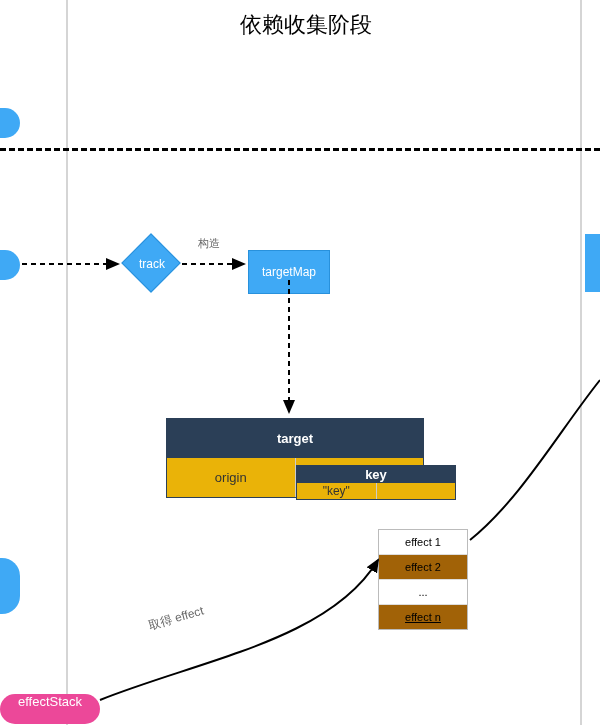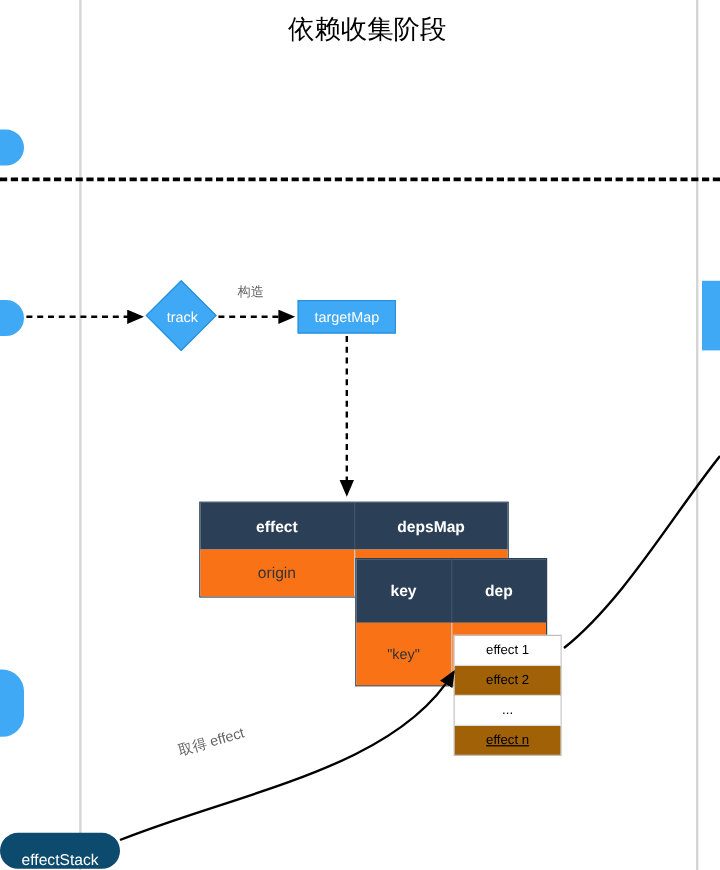--- a/index.html
+++ b/index.html
@@ -66,21 +66,21 @@
   }
   .rect-btn {
     position: absolute;
     background: #3fa9f5;
     color: #fff;
     font-size: 12px;
     display: flex;
     align-items: center;
     justify-content: center;
     border: 1px solid #2891dc;
-    height: 28px;
+    height: 44px;
   }
   .targetmap { left: 248px; top: 250px; width: 82px; }
   .small-label {
     position: absolute;
     font-size: 11px;
     color: #666;
   }
   .construct-label { left: 198px; top: 236px; }
   .get-effect-label { left: 148px; top: 610px; transform: rotate(-16deg); font-size: 12px; font-family: Arial; }
 
@@ -101,25 +101,25 @@
     font-weight: 700;
   }
   .tbl-head > div, .tbl-body > div {
     flex: 1;
     text-align: center;
     padding: 8px 6px;
     border-right: 1px solid #40536b;
   }
   .tbl-head > div:last-child, .tbl-body > div:last-child { border-right: none; }
   .tbl-body { display: flex; color: #333; }
-  .tbl-body > div { border-right: 1px solid #ccc; background:#f97316; }
+  .tbl-body > div { border-right: 1px solid #ccc; background:#eab308; }
   .t1 { left: 166px; top: 418px; width: 258px; }
   .t1 .tbl-head > div, .t1 .tbl-body > div { width: 50%; padding: 12px 6px; }
   .t2 { left: 296px; top: 465px; width: 160px; }
-  .t2 .tbl-head > div, .t2 .tbl-body > div { width: 50%; padding: 19px 4px; }
+  .t2 .tbl-head > div, .t2 .tbl-body > div { width: 50%; padding: 1px 4px; }
   .t2 .tbl-head { font-size: 13px; }
   .t2 .tbl-body { font-size: 12px; }
   .t3 {
     position: absolute;
     left: 378px; top: 498px;
     width: 90px;
     border: 1px solid #bbb;
     font-size: 11px;
     background: #fff;
     margin-top: 31px;
@@ -131,25 +131,25 @@
     background: #fff;
   }
   .t3 .row.alt { background: #a16207; }
   .t3 .row:last-child { border-bottom: none; text-decoration: underline; }
 
   .effectstack {
     position: absolute;
     left: 0; top: 694px;
     height: 30px;
     border-radius: 999px;
-    background: #0c4a6e;
+    background: #ec4899;
     color: #fff;
     font-size: 13px;
     display: flex;
-    align-items: flex-end;
+    align-items: flex-start;
     justify-content: center;
     padding: 0 18px;
   }
 
   svg.overlay { position: absolute; inset: 0; width: 600px; height: 725px; pointer-events: none; }
 </style>
 </head>
 <body>
 
 <div class="vline-left"></div>
@@ -171,33 +171,31 @@
 <div class="small-label construct-label">构造</div>
 
 <div class="rect-btn targetmap">
   <span>targetMap</span>
 </div>
 
 <div class="right-rect"></div>
 
 <div class="tbl t1">
   <div class="tbl-head">
-    <div>effect</div>
-    <div>depsMap</div>
+    <div>target</div>
   </div>
   <div class="tbl-body">
     <div>origin</div>
     <div></div>
   </div>
 </div>
 
 <div class="tbl t2">
   <div class="tbl-head">
     <div>key</div>
-    <div>dep</div>
   </div>
   <div class="tbl-body">
     <div>"key"</div>
     <div></div>
   </div>
 </div>
 
 <div class="t3">
   <div class="row">effect 1</div>
   <div class="row alt">effect 2</div>

